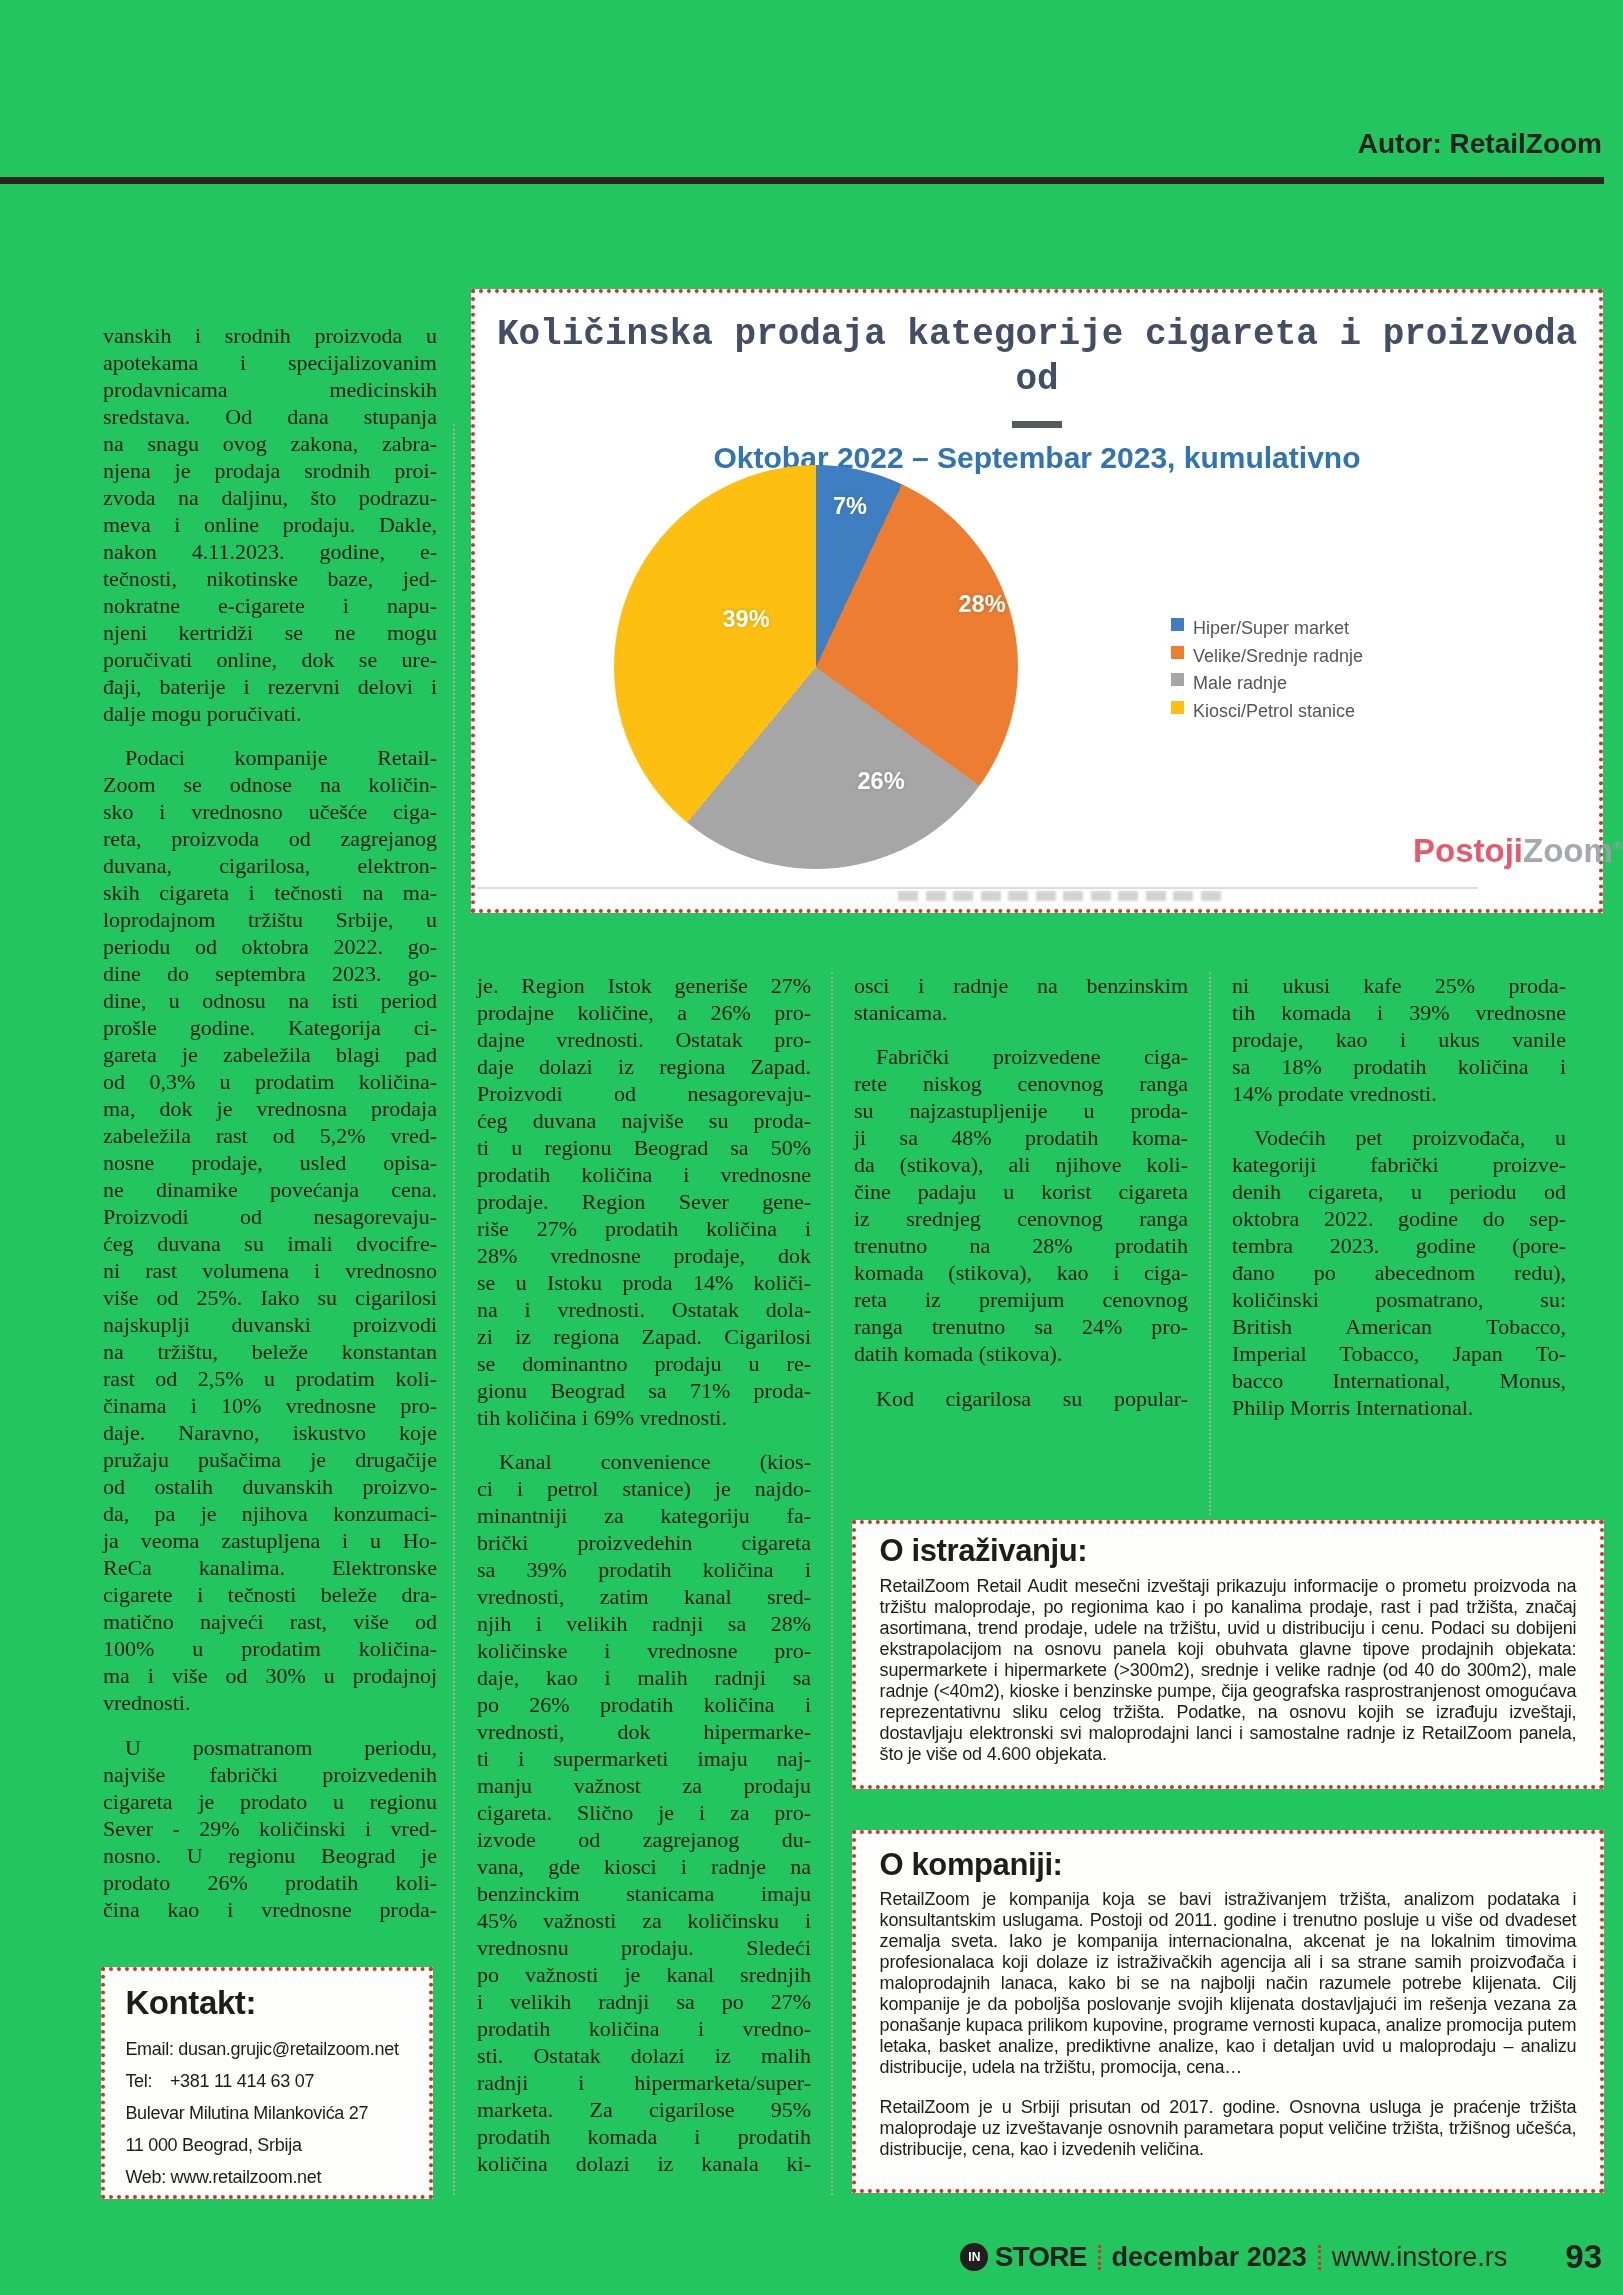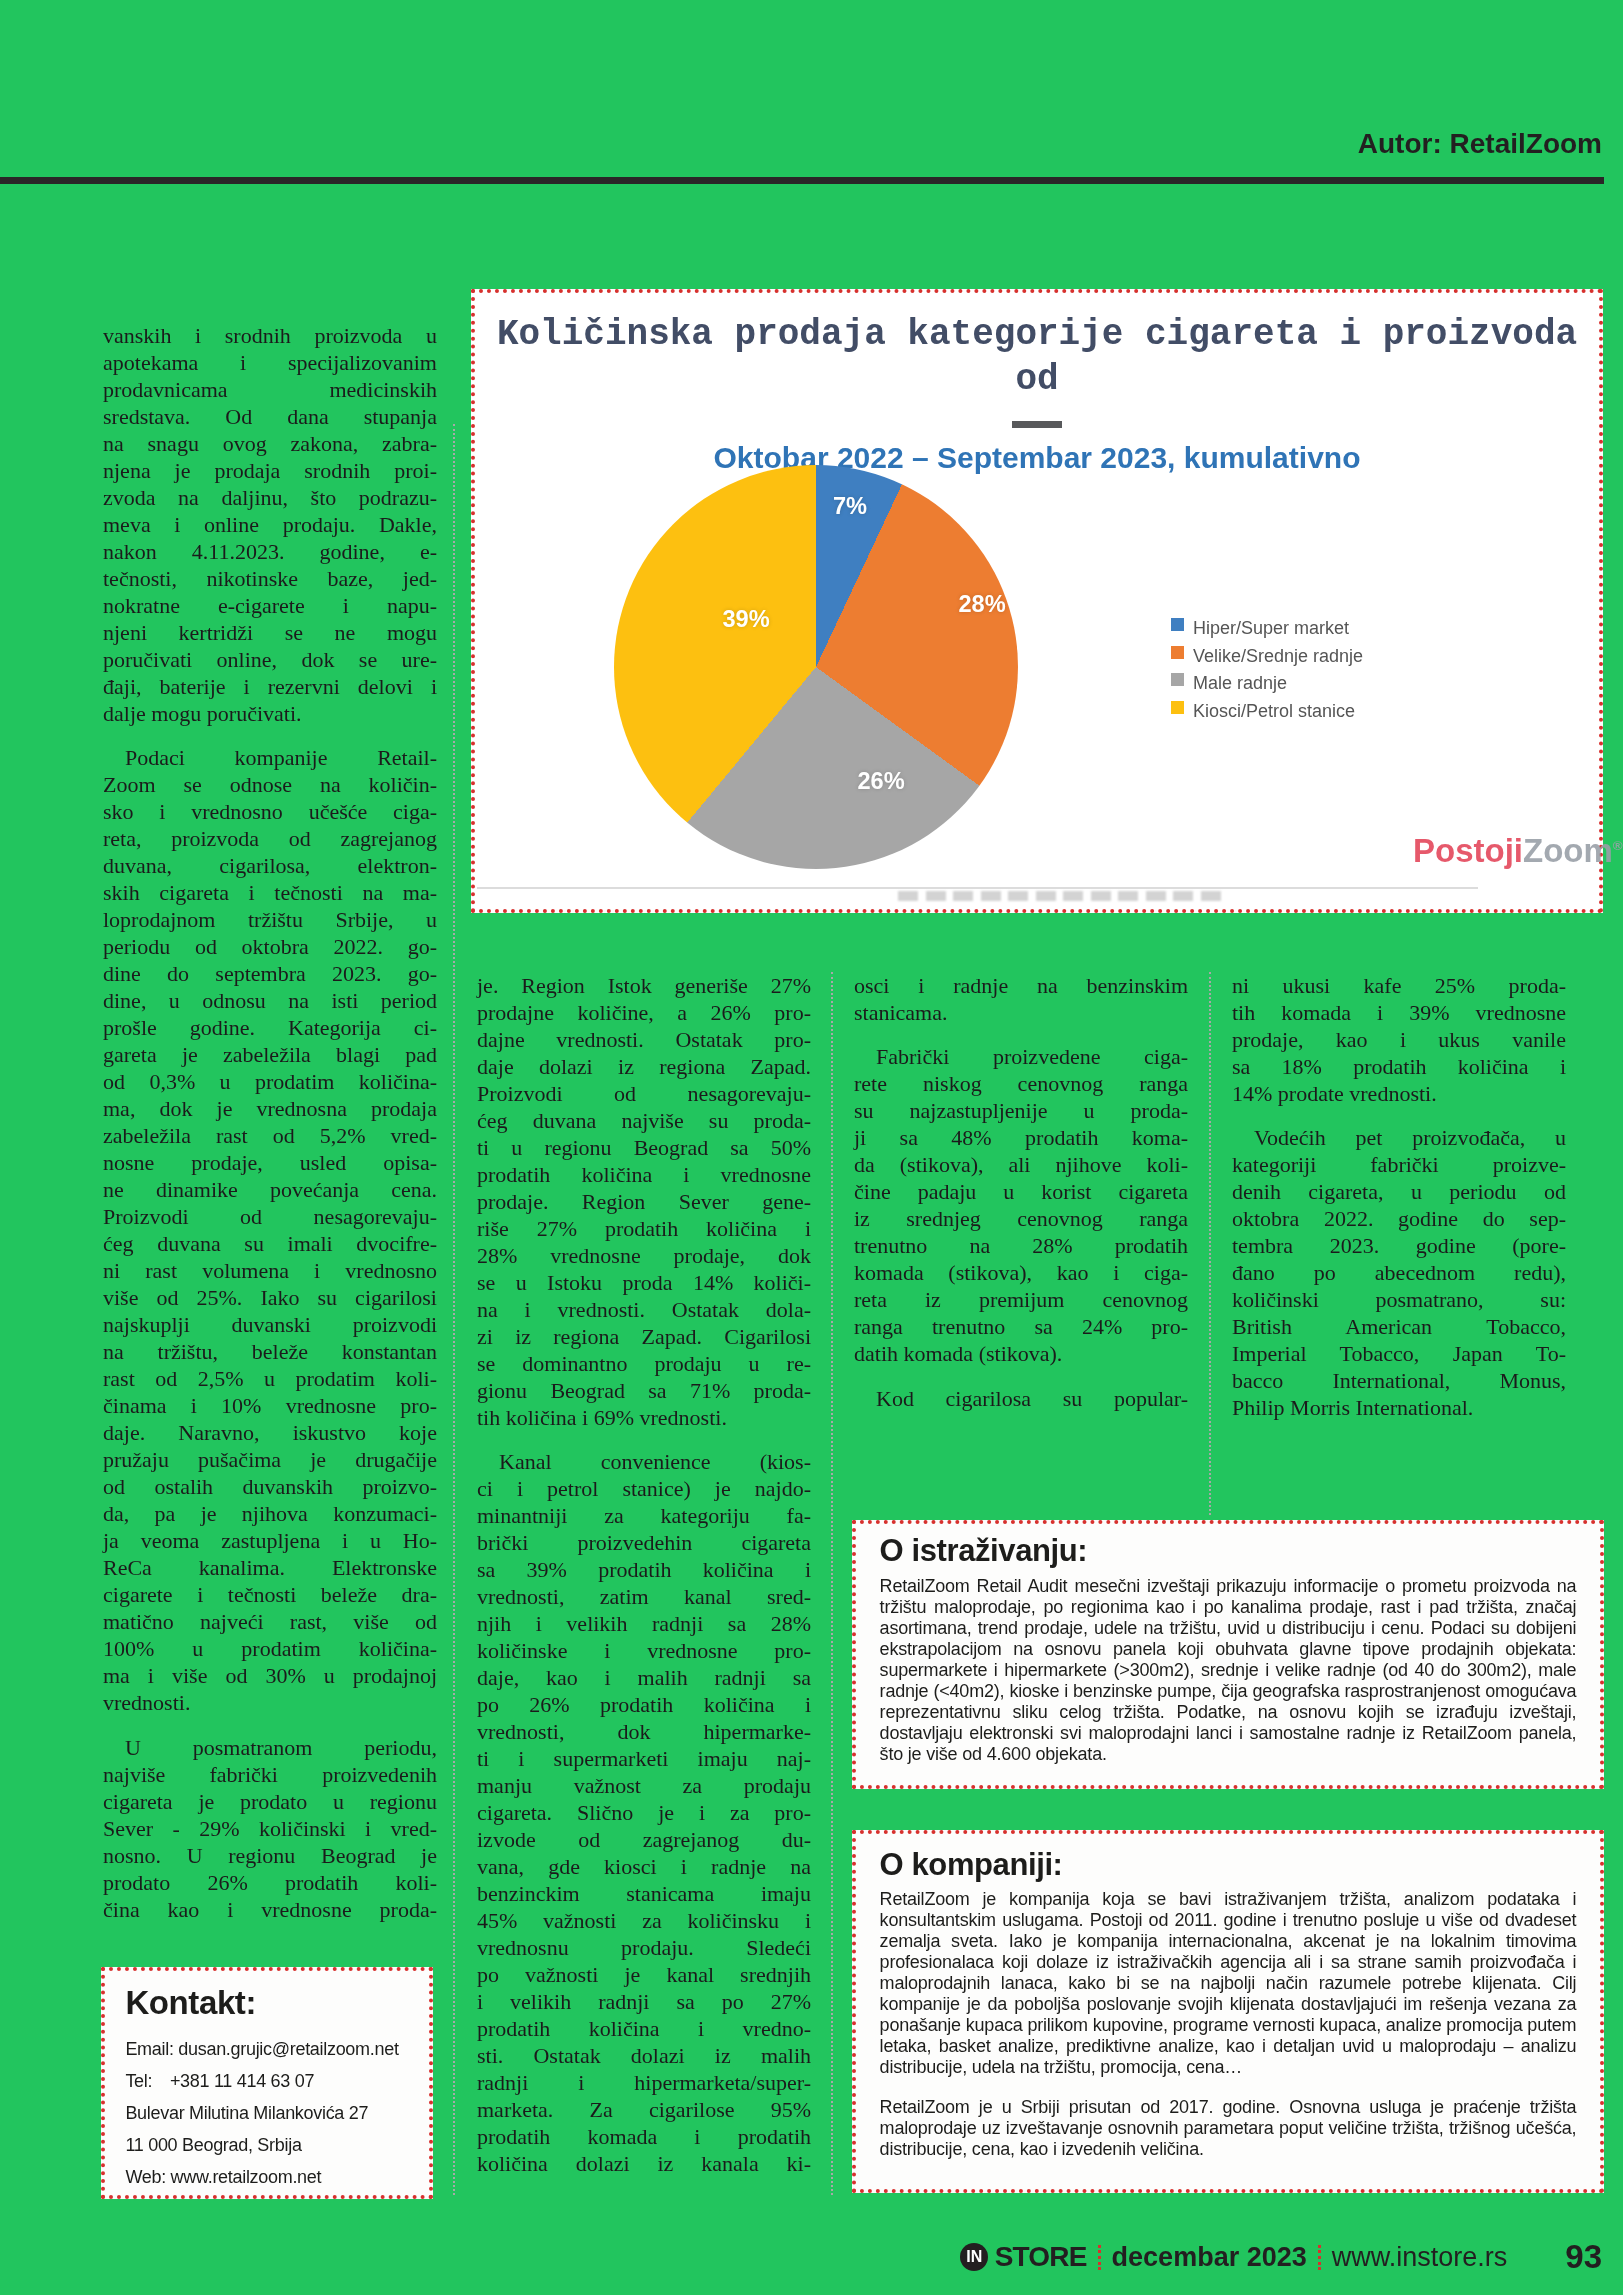--- a/index.html
+++ b/index.html
@@ -64,21 +64,21 @@
   .kontakt-lines{white-space:pre-line;font-size:18px;line-height:32px;letter-spacing:-0.3px;}
   .istraz-box{left:852px;top:1520px;width:752px;height:269px;padding:9.4px 23.6px;}
   .komp-box{left:852px;top:1830px;width:752px;height:363px;padding:12.6px 23.6px;}
   .box-body{font-size:18px;line-height:21px;letter-spacing:-0.2px;text-align:justify;margin-top:6.3px;}
   .box-body + .box-body{margin-top:19px;}
 
   
   .footer{position:absolute;top:2238px;right:21px;height:38px;display:flex;align-items:center;
           font-family:"Liberation Sans","DejaVu Sans",sans-serif;color:#231f20;}
   .in-circle{width:28px;height:28px;border-radius:50%;background:#231f20;color:#fff;display:flex;
-             align-items:center;justify-content:center;font-weight:bold;font-size:16px;margin-right:6.3px;}
+             align-items:center;justify-content:center;font-weight:bold;font-size:12px;margin-right:6.3px;}
   .footer .brand{font-weight:bold;font-size:28px;letter-spacing:-0.8px;}
   .foot-sep{width:0;height:25px;border-left:3.1px dotted #d7312e;margin:0 11px;}
   .footer .issue{font-weight:bold;font-size:27px;}
   .footer .site{font-size:27px;}
   .footer .pageno{font-weight:bold;font-size:33px;margin-left:58px;}
 </style>
 </head>
 <body>
 
 <div class="page">

